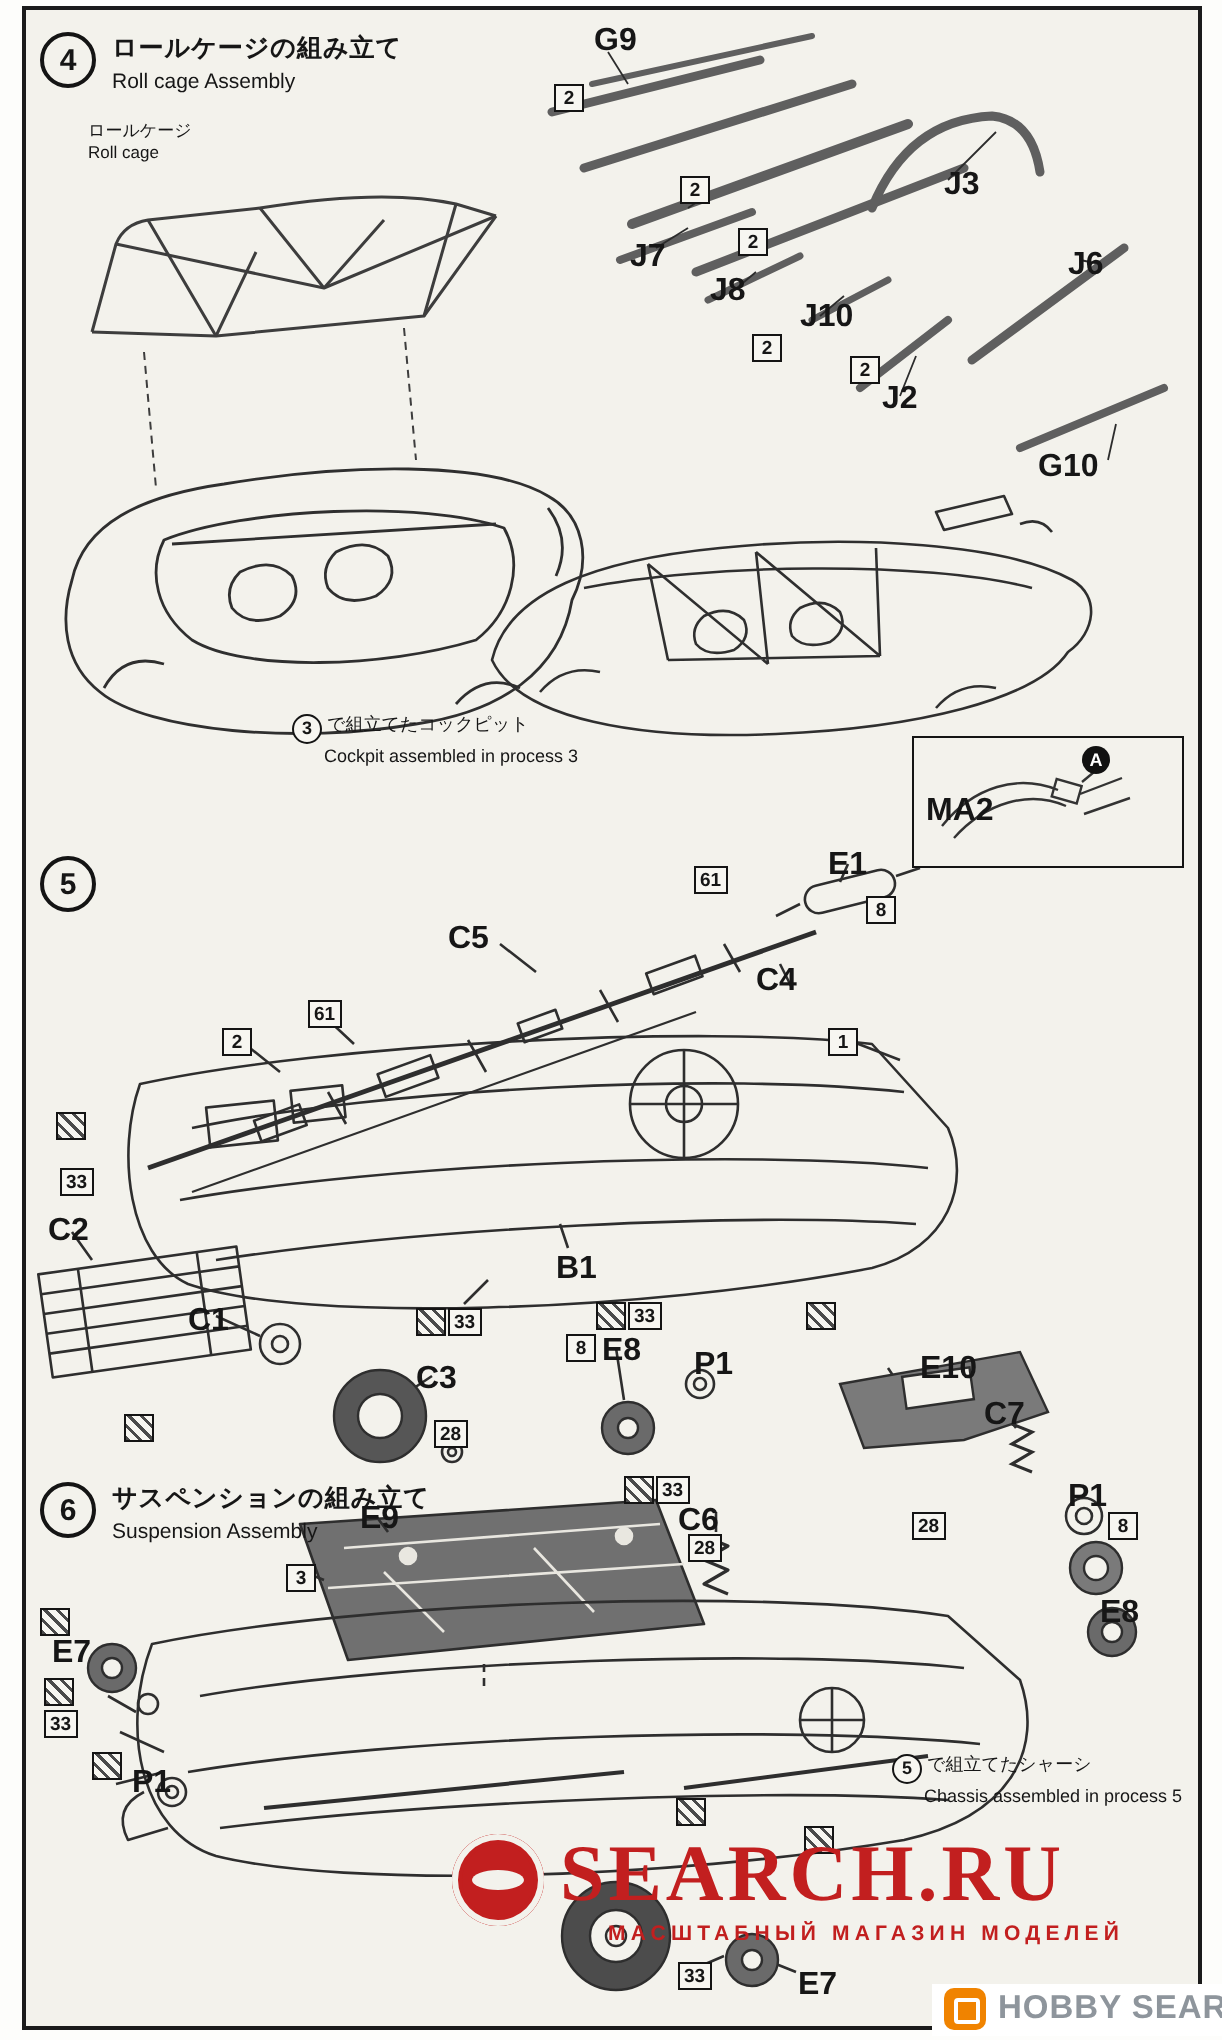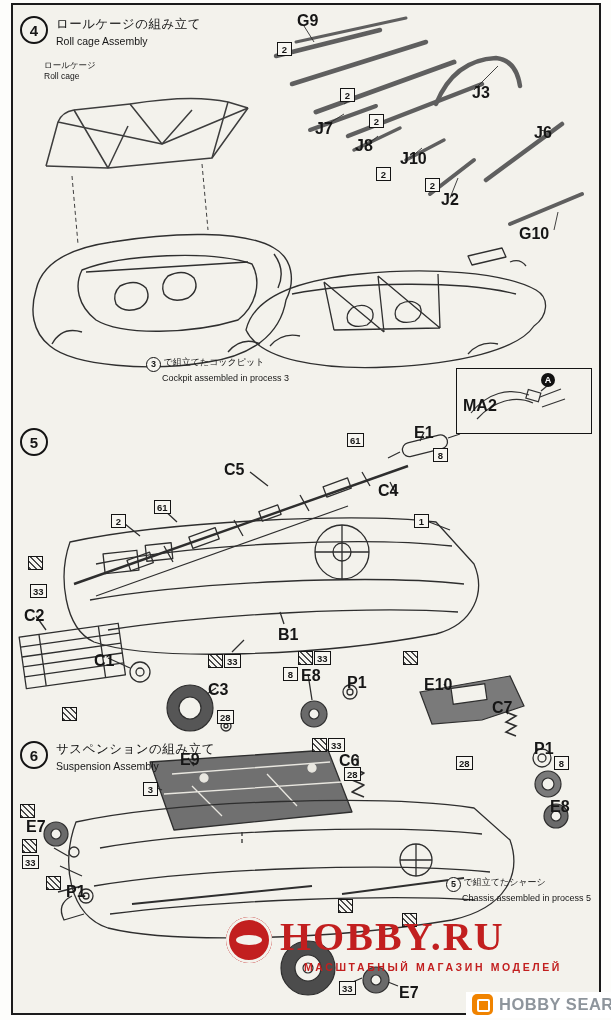--- a/index.html
+++ b/index.html
@@ -5,21 +5,21 @@
   html,body{margin:0;padding:0}
   body{width:611px;height:1020px;position:relative;overflow:hidden;
        font-family:"Liberation Sans",sans-serif;background:#fdfdfb;color:#161616}
   #page{position:absolute;inset:0}
   .frame{position:absolute;left:11px;top:3px;width:586px;height:1008px;
          border:2px solid #1b1b1b;background:#f3f2ec}
   .step-header{position:absolute;display:flex;gap:8px;align-items:flex-start;white-space:nowrap;z-index:3}
   .step-circle{width:24px;height:24px;border:2.4px solid #141414;border-radius:50%;
                display:flex;align-items:center;justify-content:center;
                font-size:15px;font-weight:bold;background:#f3f2ec;flex:0 0 auto}
-  .t-jp{font-size:12.5px;font-weight:normal;letter-spacing:.5px}
+  .t-jp{font-size:12.5px;font-weight:bold;letter-spacing:.5px}
   .t-en{font-size:10.5px;margin-top:2px}
   .plabel{position:absolute;font-size:16px;font-weight:bold;white-space:nowrap;z-index:3}
   .slabel{position:absolute;font-size:8.5px;line-height:1.3;white-space:nowrap;z-index:3}
   .pbox{position:absolute;min-width:15px;height:14px;padding:0 2px;border:1.4px solid #141414;
         background:#f7f6f1;display:flex;align-items:center;justify-content:center;
         font-size:9.5px;font-weight:bold;box-sizing:border-box;z-index:3}
   .hatch{position:absolute;width:15px;height:14px;border:1.4px solid #141414;box-sizing:border-box;
          background:repeating-linear-gradient(45deg,#4a4a4a 0 1.6px,#f7f6f1 1.6px 4.4px);z-index:3}
   .small-circle{display:inline-flex;width:13px;height:13px;border:1.3px solid #141414;
                 border-radius:50%;font-size:9px;font-weight:bold;align-items:center;
@@ -239,21 +239,21 @@
   <span class="plabel" style="left:278px;top:626px">B1</span>
   <span class="plabel" style="left:208px;top:681px">C3</span>
   <span class="pbox" style="left:217px;top:710px">28</span>
   <span class="hatch" style="left:62px;top:707px"></span>
   <span class="hatch" style="left:298px;top:651px"></span>
   <span class="pbox" style="left:314px;top:651px">33</span>
   <span class="pbox" style="left:283px;top:667px">8</span>
   <span class="plabel" style="left:301px;top:667px">E8</span>
   <span class="plabel" style="left:347px;top:674px">P1</span>
   <span class="hatch" style="left:403px;top:651px"></span>
-  <span class="plabel" style="left:424px;top:676px">E10</span>
+  <span class="plabel" style="left:460px;top:676px">E10</span>
   <span class="plabel" style="left:492px;top:699px">C7</span>
   <span class="pbox" style="left:456px;top:756px">28</span>
 
   <div class="step-header" style="left:20px;top:741px">
     <span class="step-circle">6</span>
     <span>
       <div class="t-jp">サスペンションの組み立て</div>
       <div class="t-en">Suspension Assembly</div>
     </span>
   </div>
@@ -320,21 +320,21 @@
 
   <div class="note" style="left:446px;top:876px">
     <span class="small-circle">5</span>
     <span>で組立てたシャーシ</span>
     <div class="en" style="margin-left:16px">Chassis assembled in process 5</div>
   </div>
 
   <div class="watermark">
     <div class="wm-emblem"></div>
     <div>
-      <div class="wm-title">HOBBY.RU</div>
+      <div class="wm-title">SEARCH.RU</div>
       <div class="wm-sub">МАСШТАБНЫЙ МАГАЗИН МОДЕЛЕЙ</div>
     </div>
   </div>
 
   <div class="hobbysearch">
     <span class="hs-icon"></span>
     <span class="hs-text">HOBBY SEARCH</span>
   </div>
 </div>
 

